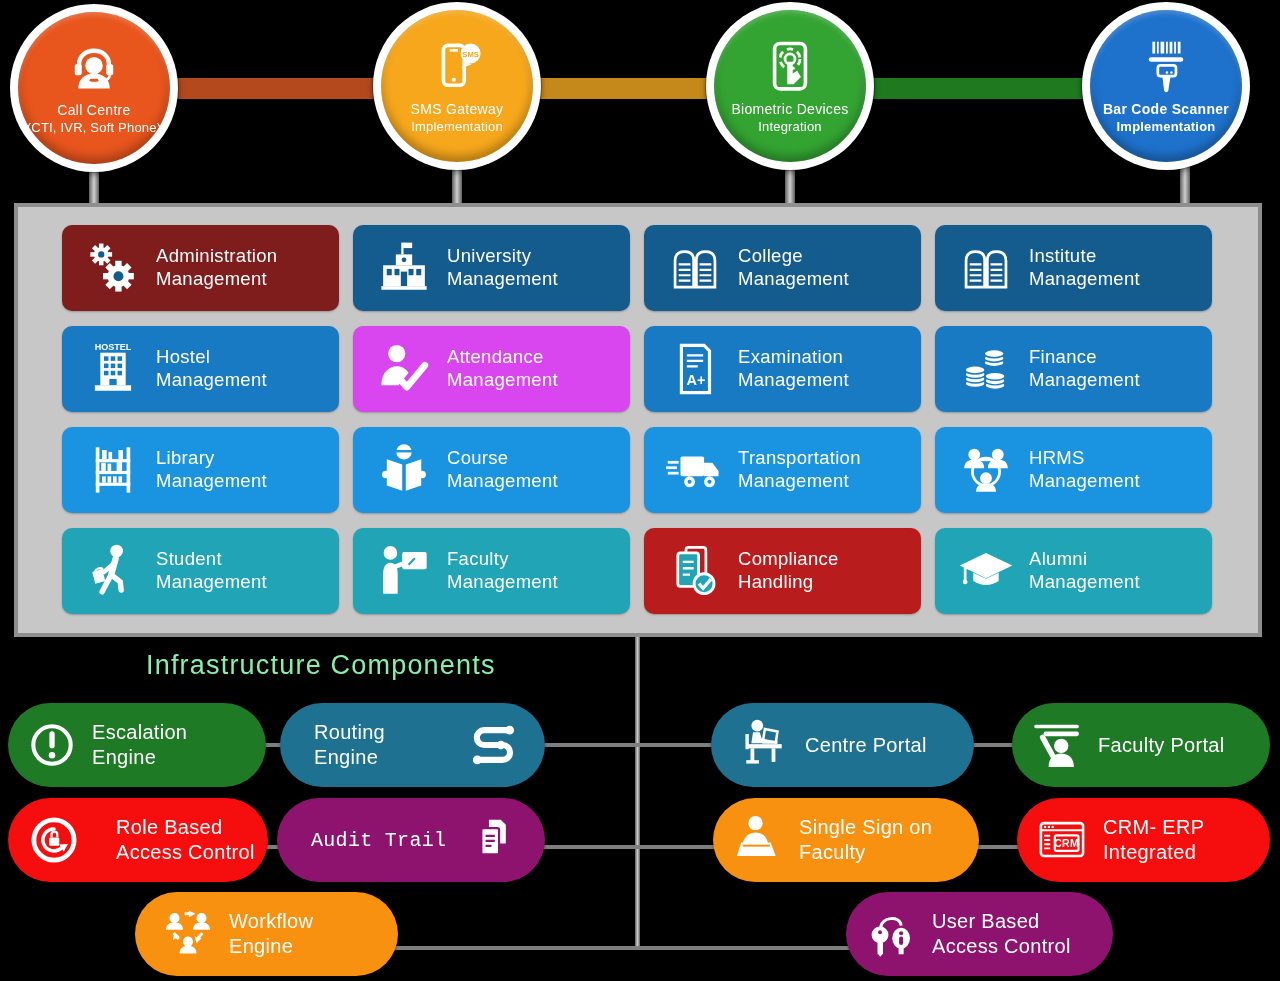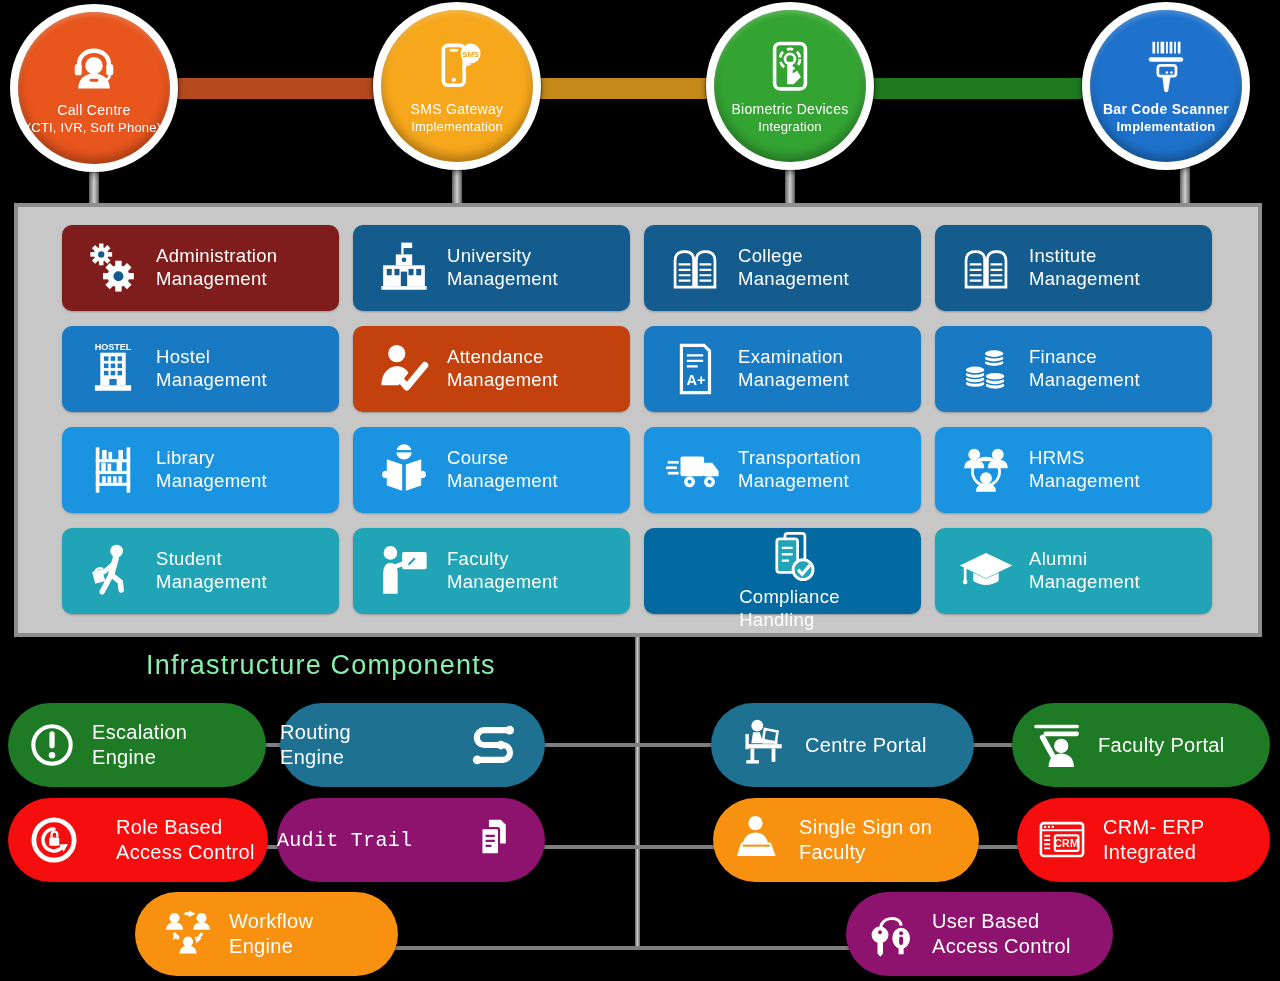--- a/index.html
+++ b/index.html
@@ -60,21 +60,21 @@
   #pill-1{left:280px; top:703px;width:265px;justify-content:space-between;}
   #pill-2{left:711px; top:703px;width:263px;}
   #pill-3{left:1012px;top:703px;width:258px;}
   #pill-4{left:8px;   top:798px;width:260px;gap:20px;}
   #pill-5{left:277px; top:798px;width:268px;justify-content:space-between;font-family:Liberation Mono, monospace;}
   #pill-6{left:713px; top:798px;width:266px;}
   #pill-7{left:1017px;top:798px;width:253px;}
   #pill-8{left:135px; top:892px;width:263px;}
   #pill-9{left:846px; top:892px;width:267px;}
   .ic-l{margin-left:18px;} .ic-l2{margin-left:26px;} .ic-r{margin-right:24px;}
-  .tx-l{margin-left:14px;} .tx-l2{}
+  .tx-l{margin-left:14px;} .tx-l2{margin-left:34px;}
 
   svg{display:block;}
   svg .hole{fill:var(--hole,#155C8E);}
   text{font-family:"Liberation Sans",sans-serif;}
 </style>
 </head>
 <body>
 
 <div class="topbar" id="topbar-0" style="background-color: rgb(181, 73, 30);"></div>
 <div class="topbar" id="topbar-1" style="background-color: rgb(196, 137, 26);"></div>
@@ -257,21 +257,21 @@
       <rect x="28" y="43" width="8" height="7"></rect>
           </g>
       <path d="M12 50h40v6H12z"></path>
     </svg>
     <div class="tile-text">
           <span>Hostel</span>
           <span>Management</span>
         </div>
   </div>
 
-  <div class="tile row1" style="background-color: #c2410c;">
+  <div class="tile row1" style="background-color: #d946ef;">
     <svg width="58" height="58" viewBox="0 0 64 64" fill="#fff">
       <circle cx="24" cy="15" r="9.5"></circle>
       <path d="M7 50c0-13 8-21 17-21 6 0 10 3 13 7l-11 14z"></path>
       <path d="M26 41l9 11 20-24" stroke="#fff" stroke-width="7.5" fill="none" stroke-linecap="round" stroke-linejoin="round"></path>
     </svg>
     <div class="tile-text">
           <span>Attendance</span>
           <span>Management</span>
         </div>
   </div>
@@ -407,21 +407,21 @@
       <path d="M23 27l13-5" stroke="#fff" stroke-width="5" stroke-linecap="round"></path>
       <rect x="30" y="11" width="27" height="19" rx="2"></rect>
       <path class="hole" d="M37 25l7-7" stroke="#21A4B5" stroke-width="2.4"></path>
     </svg>
     <div class="tile-text">
           <span>Faculty</span>
           <span>Management</span>
         </div>
   </div>
 
-  <div class="tile row3" style="background-color: #0369a1; flex-direction: column;">
+  <div class="tile row3" style="background-color: #b91c1c;">
     <svg width="58" height="58" viewBox="0 0 64 64">
       <rect x="22" y="6" width="22" height="32" rx="3" fill="none" stroke="#fff" stroke-width="3"></rect>
       <rect x="13" y="12" width="23" height="37" rx="3" class="hole" stroke="#fff" stroke-width="3"></rect>
       <path d="M18.5 22h12M18.5 29h12M18.5 36h8" stroke="#fff" stroke-width="2.6"></path>
       <circle cx="42" cy="46" r="11" class="hole" stroke="#fff" stroke-width="3.2"></circle>
       <path d="M36.5 46l4.5 5 8.5-10" fill="none" stroke="#fff" stroke-width="3.6"></path>
     </svg>
     <div class="tile-text">
           <span>Compliance</span>
           <span>Handling</span>

